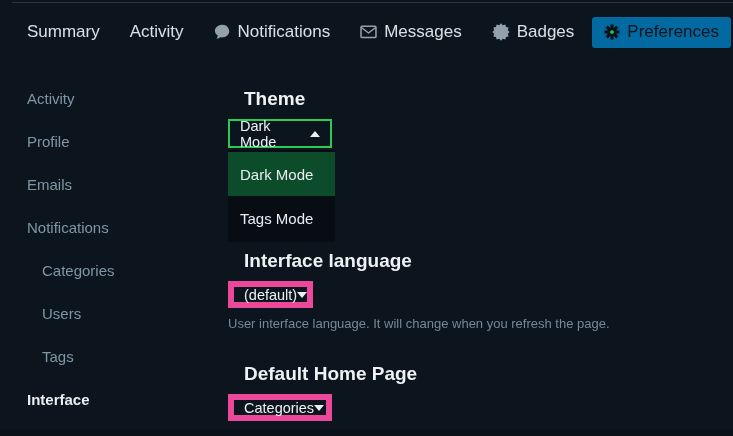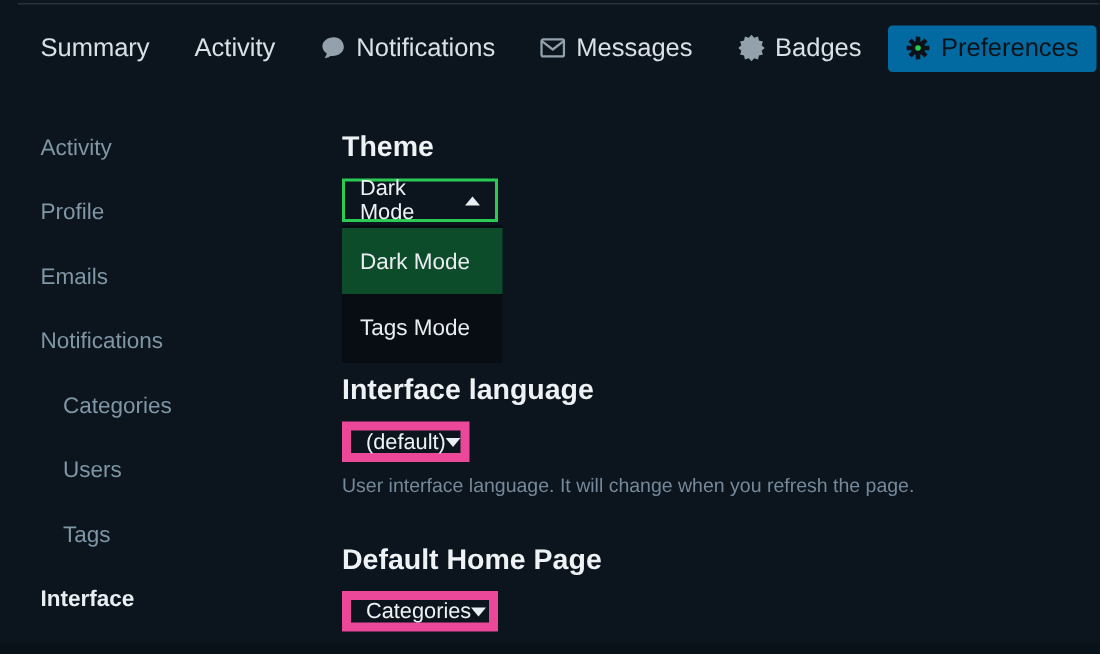--- a/index.html
+++ b/index.html
@@ -39,21 +39,21 @@
     display: block; color: #7f96a6; font-size: 15px; line-height: 17px;
     margin-bottom: 26px; cursor: pointer; text-decoration: none;
   }
   .side-item.indent { padding-left: 15px; }
   .side-item.active { color: #e9eef2; font-weight: bold; }
 
   
   .content { position: absolute; left: 228px; top: 88px; width: 490px; }
   .content h2 {
     color: #eef2f5; font-size: 19px; line-height: 22px; font-weight: bold;
-    margin: 0 0 9px 0;
+    margin: 0 0 9px 16px;
   }
   .combo {
     display: flex; align-items: center; justify-content: space-between;
     background: transparent; color: #eef2f4; font-size: 14.5px;
     padding: 0 10px; cursor: pointer;
   }
   .combo-theme {
     width: 104px; height: 29px; border: 2px solid #2aca55; margin-bottom: 2px;
   }
   .combo-plain { height: 27px; border: 6px solid #ec4899; }

